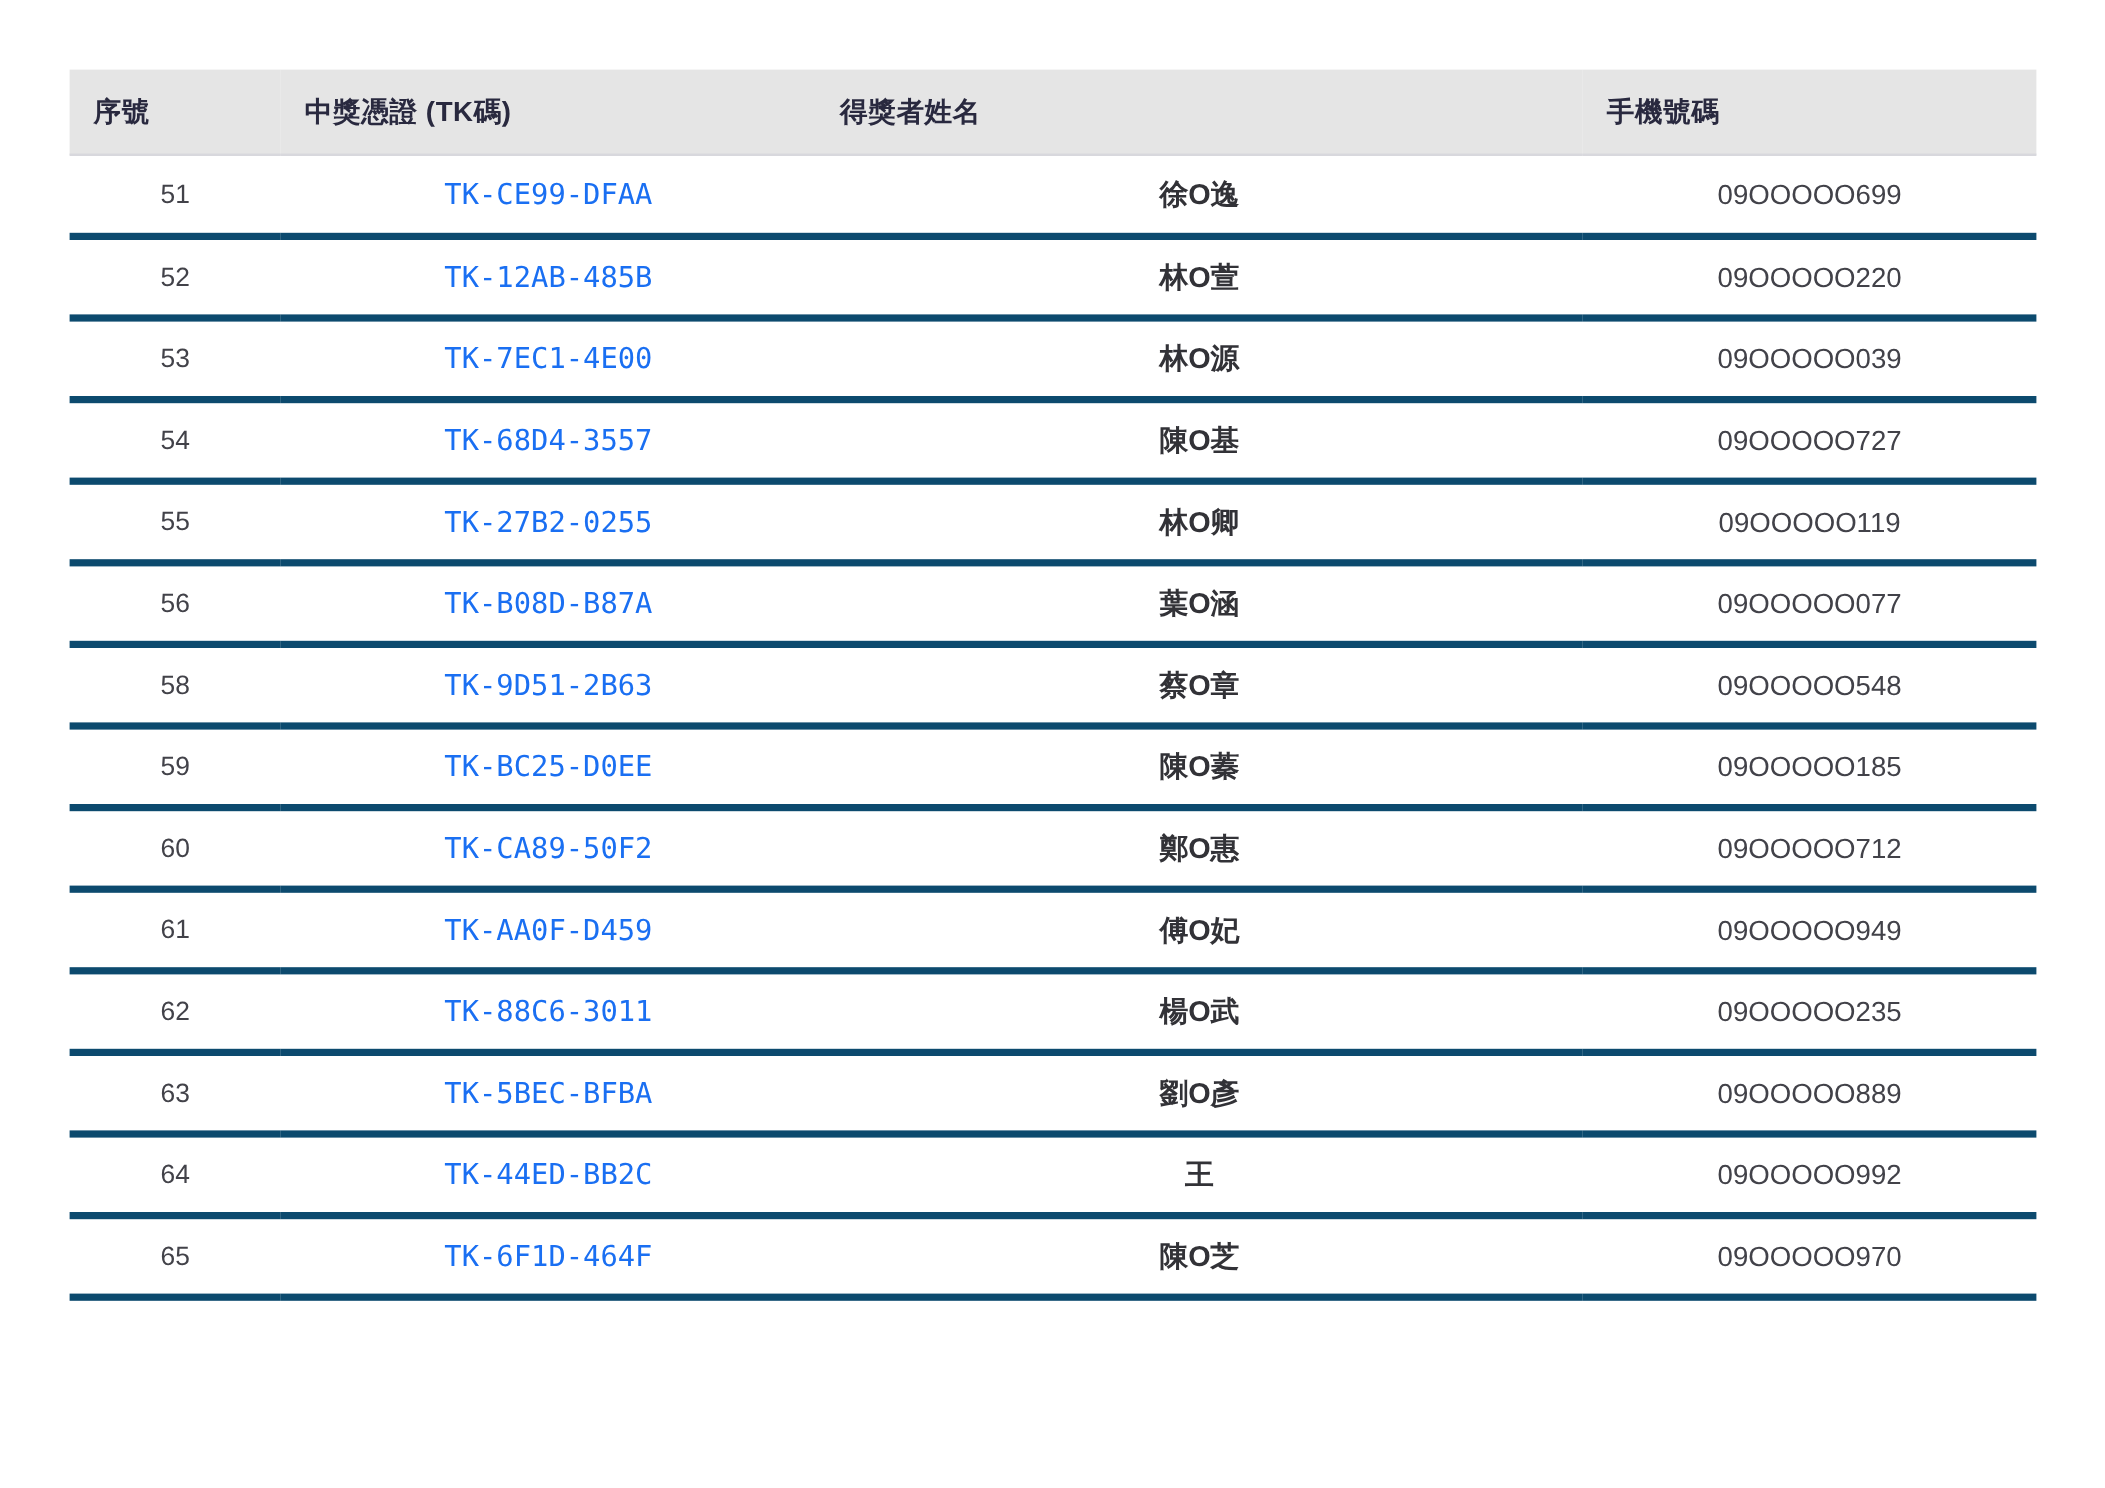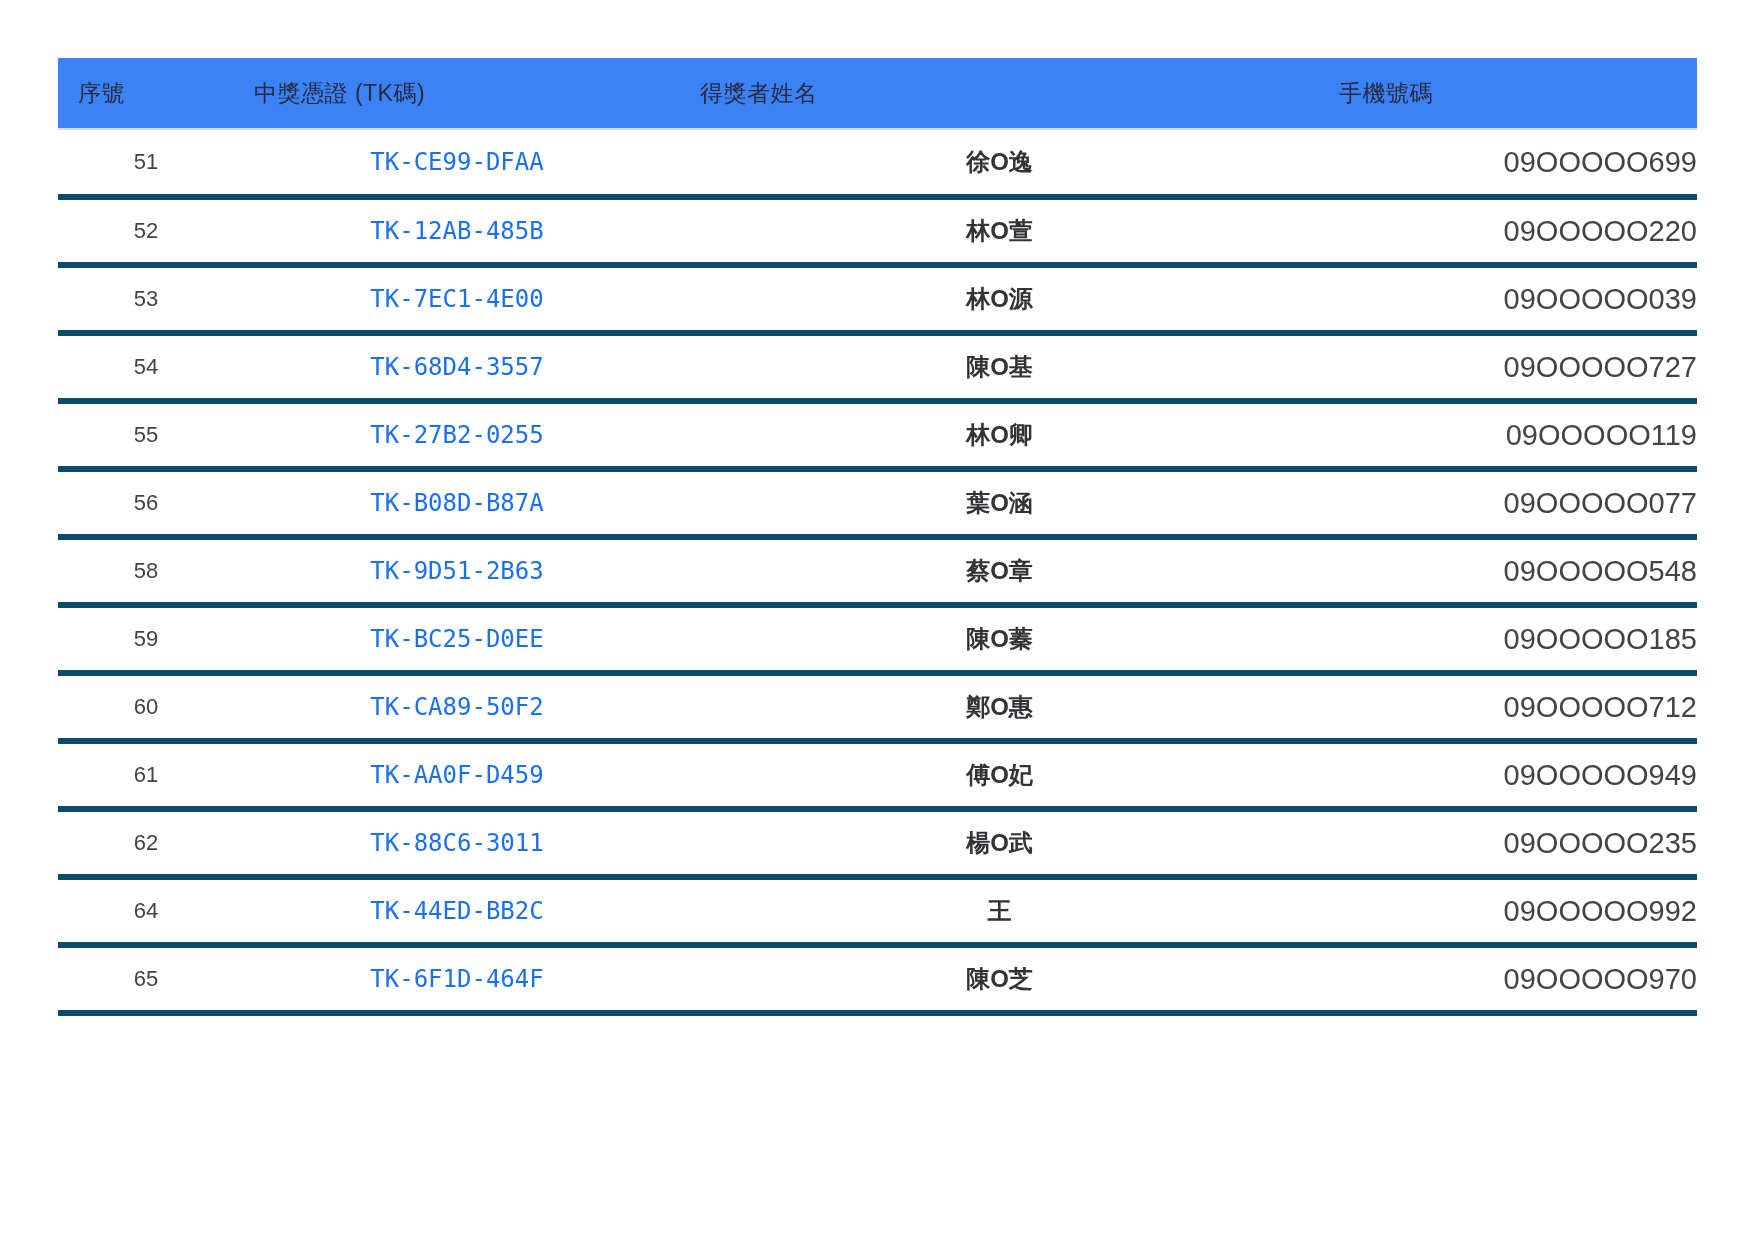--- a/index.html
+++ b/index.html
@@ -26,26 +26,26 @@
     border-collapse: collapse;
     table-layout: fixed;
   }
   col.c-serial { width: 176px; }
   col.c-tk     { width: 446px; }
   col.c-name   { width: 639px; }
   col.c-phone  { width: 378px; }
 
   thead th {
     height: 71px;
-    background: #3b82f6;
+    background: #e5e5e5;
     border-bottom: 2px solid #d8d8dd;
     text-align: left;
     padding: 0 0 0 20px;
     font-size: 23px;
-    font-weight: normal;
+    font-weight: bold;
     color: #29293f;
     letter-spacing: 0.5px;
     box-sizing: border-box;
   }
   tbody td {
     height: 68px;
     border-bottom: 6px solid #0c4a6e;
     text-align: center;
     vertical-align: middle;
     padding: 0;
@@ -62,23 +62,22 @@
     color: #1a6ff2;
     letter-spacing: 0px;
   }
   td.td-tk span { cursor: pointer; }
   td.td-name {
     font-size: 24px;
     color: #323237;
     font-weight: bold;
   }
   td.td-phone {
-    font-size: 29px;
+    font-size: 23px;
     color: #424249;
-    text-align: right;
   }
 </style>
 </head>
 <body>
 
 <div class="page">
   <div class="table-wrap">
     <table class="winners">
       <colgroup>
         <col class="c-serial">
@@ -155,20 +154,26 @@
             <td class="td-name">傅O妃</td>
             <td class="td-phone">09OOOOO949</td>
           </tr>
           <tr>
             <td class="td-serial">62</td>
             <td class="td-tk"><span>TK-88C6-3011</span></td>
             <td class="td-name">楊O武</td>
             <td class="td-phone">09OOOOO235</td>
           </tr>
           <tr>
+            <td class="td-serial">63</td>
+            <td class="td-tk"><span>TK-5BEC-BFBA</span></td>
+            <td class="td-name">劉O彥</td>
+            <td class="td-phone">09OOOOO889</td>
+          </tr>
+          <tr>
             <td class="td-serial">64</td>
             <td class="td-tk"><span>TK-44ED-BB2C</span></td>
             <td class="td-name">王</td>
             <td class="td-phone">09OOOOO992</td>
           </tr>
           <tr>
             <td class="td-serial">65</td>
             <td class="td-tk"><span>TK-6F1D-464F</span></td>
             <td class="td-name">陳O芝</td>
             <td class="td-phone">09OOOOO970</td>

